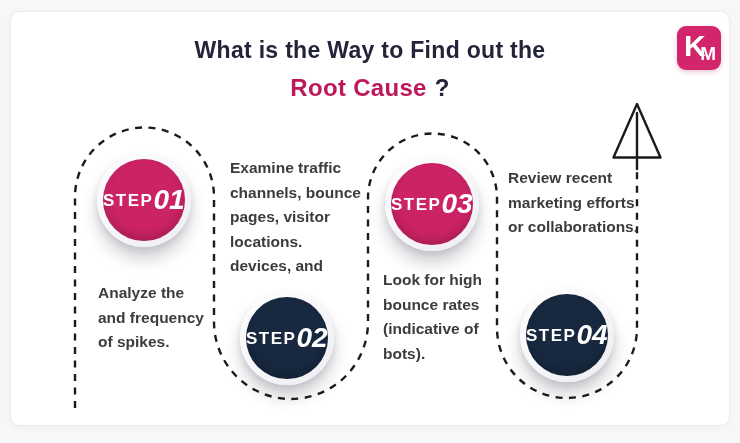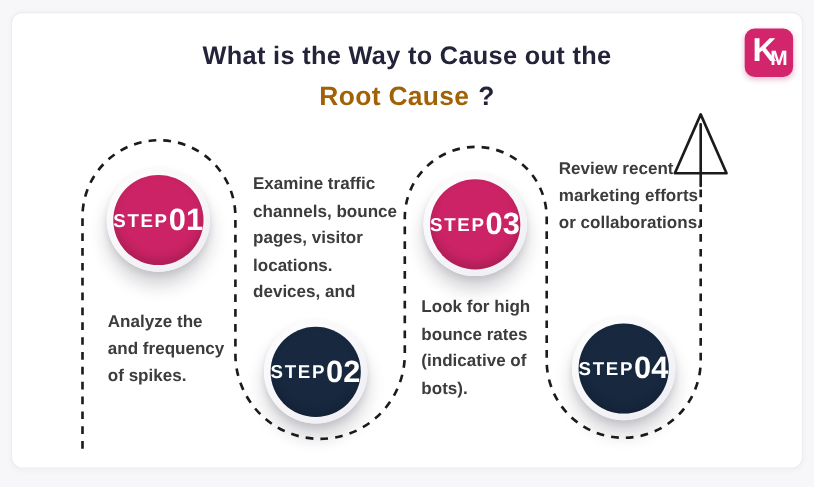--- a/index.html
+++ b/index.html
@@ -38,39 +38,39 @@
     background:radial-gradient(circle at 35% 28%, #ffffff 0%, #f7f7fa 55%, #e9e9ef 100%);
     box-shadow:0 12px 16px rgba(25,25,45,0.20), 0 3px 6px rgba(25,25,45,0.10);
     display:flex;align-items:center;justify-content:center;
   }
   .badge .inner{
     width:82px;height:82px;border-radius:50%;
     display:flex;align-items:center;justify-content:flex-start;
     color:#fff;box-shadow:inset 0 -5px 9px rgba(0,0,0,0.16);
   }
   .step-word{font-size:17px;font-weight:700;letter-spacing:1.5px;line-height:1;}
-  .step-num{font-size:28px;font-weight:700;line-height:1;margin-top:0;}
+  .step-num{font-size:28px;font-weight:700;line-height:1;margin-top:0;font-style:italic;}
   
   .desc{position:absolute;font-size:15.5px;color:#3c3c3c;font-weight:700;}
   .desc div{line-height:24.6px;white-space:nowrap;}
 </style>
 </head>
 <body>
 
 <div class="card"></div>
 
 <svg class="path-layer" viewBox="0 0 740 443" aria-hidden="true">
   <path class="dash" d="M75 408 L75 197 A69.5 69.5 0 0 1 214 197 L214 322 A77 77 0 0 0 368 322 L368 198 A64.5 64.5 0 0 1 497 198 L497 328 A70 70 0 0 0 637 328 L637 172"></path>
   <path class="arrow" d="M613.5 157.5 L637 104 L660.5 157.5 Z M637 113 L637 169"></path>
 </svg>
 
 <div class="title-wrap">
-  <div class="title-line1" style="color: rgb(35, 35, 58);">What is the Way to Cause out the</div>
+  <div class="title-line1" style="color: rgb(35, 35, 58);">What is the Way to Find out the</div>
   <div class="title-line2">
-    <span class="hl" style="color: #a16207;">Root Cause</span><span class="qmark">?</span>
+    <span class="hl" style="color: #be185d;">Root Cause</span><span class="qmark">?</span>
   </div>
 </div>
 
 <div class="logo" style="background-color: rgb(210, 37, 107);">
   <span class="lk">K</span>
   <span class="lm">M</span>
 </div>
 
 <div class="badge" style="left:97px;top:153px;">
   <div class="inner" style="background-color: rgb(203, 35, 101);">
@@ -110,17 +110,17 @@
   <div>(indicative of</div>
   <div>bots).</div>
 </div>
 
 <div class="badge" style="left:520px;top:288px;">
   <div class="inner" style="background-color: rgb(23, 40, 63);">
     <span class="step-word">STEP</span>
     <span class="step-num">04</span>
   </div>
 </div>
-<div class="desc" style="left:508px;top:142px;">
+<div class="desc" style="left:508px;top:166px;">
   <div>Review recent</div>
   <div>marketing efforts</div>
   <div>or collaborations.</div>
 </div>
 
 </body></html>

